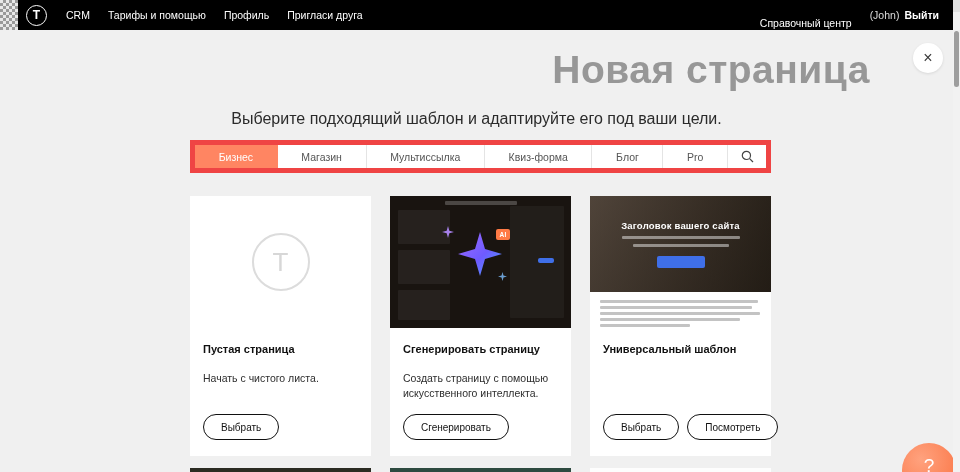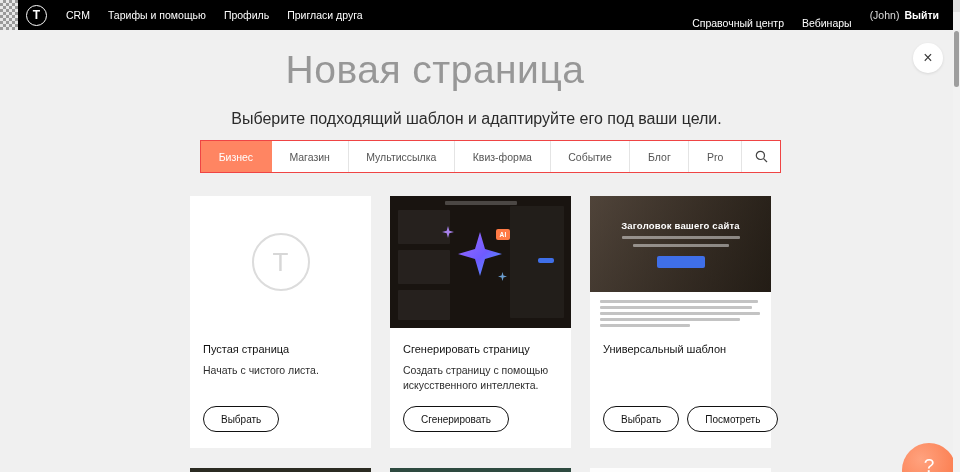--- a/index.html
+++ b/index.html
@@ -28,40 +28,40 @@
   
   .scrollbar{position:absolute;top:0;right:0;width:7px;height:472px;background:#f2f2f2;z-index:9}
   .scrollbar .btn-up{position:absolute;top:0;left:0;width:7px;height:12px;background:#e1e1e1}
   .scrollbar .thumb{position:absolute;top:31px;left:1px;width:5px;height:56px;background:#9e9e9e;border-radius:3px}
 
   
   .close-btn{position:absolute;top:43px;right:17px;width:30px;height:30px;border:none;
     border-radius:50%;background:#fff;box-shadow:0 1px 3px rgba(0,0,0,.10);
     display:flex;align-items:center;justify-content:center;font-size:16px;color:#3a3a3a;
     cursor:pointer;z-index:6;font-family:"Liberation Sans",sans-serif}
-  .page-title{position:absolute;top:48px;left:0;width:870px;text-align:center;
-    font-size:39px;font-weight:400;color:#979797;letter-spacing:.5px}
+  .page-title{position:absolute;top:48px;left:0;width:870px;text-align:right;
+    font-size:39px;font-weight:700;color:#979797;letter-spacing:.5px}
   .page-subtitle{position:absolute;top:110px;left:0;width:953px;text-align:center;
     font-size:16px;color:#2b2b2b}
 
   
-  .tabs{position:absolute;top:140px;left:200px;width:581px;height:33px;background:#fff;
-    display:flex;border:1px solid #ef4444}
+  .tabs{position:absolute;top:140px;left:190px;width:581px;height:33px;background:#fff;
+    display:flex;border:5px solid #ef4444}
   .tab{flex:1 1 auto;display:flex;align-items:center;justify-content:center;
     font-size:10.5px;color:#555;border-right:1px solid #e4e4e4;cursor:pointer;white-space:nowrap}
   .tab:last-child{border-right:none}
   .tab.active{background:#ff8562;color:#fff;border-right-color:#ff8562}
   .tab-search{flex:0 0 38px}
 
   
   .cards{position:absolute;top:196px;left:190px;width:581px;display:flex;gap:19px}
   .card{width:181px;background:#fff;display:flex;flex-direction:column}
   .card-preview{height:132px;position:relative;overflow:hidden;flex:0 0 132px}
   .card-body{padding:15px 13px 16px;display:flex;flex-direction:column;flex:1 1 auto}
-  .card-title{font-size:11px;font-weight:normal;color:#111;margin-bottom:8px}
+  .card-title{font-size:11px;font-weight:bold;color:#111;margin-bottom:16px}
   .card-desc{font-size:10.5px;color:#2e2e2e;line-height:1.45;margin-bottom:13px}
   .btn-row{display:flex;gap:8px;margin-top:auto}
   .pill-btn{display:inline-flex;align-items:center;justify-content:center;height:26px;
     padding:0 17px;border:1px solid #111;border-radius:30px;background:#fff;font-size:10px;
     color:#111;cursor:pointer;font-family:"Liberation Sans",sans-serif;white-space:nowrap}
 
   
   .preview-blank{background:#fff;display:flex;align-items:center;justify-content:center}
   .blank-circle{width:58px;height:58px;border:2px solid #dcdcdc;border-radius:50%;
     display:flex;align-items:center;justify-content:center}
@@ -120,41 +120,39 @@
     <div class="logo-circle">T</div>
   </div>
   <nav class="nav">
     <div class="nav-item">CRM</div>
     <div class="nav-item">Тарифы и помощью</div>
     <div class="nav-item">Профиль</div>
     <div class="nav-item">Пригласи друга</div>
   </nav>
   <div class="nav-right">
     <div class="nav-item">Справочный центр</div>
-    <div class="nav-item">Вебинары</div>
     <span class="user-label">(John)</span>
     <span class="logout-label">Выйти</span>
   </div>
 </div>
 
 <div class="scrollbar">
   <div class="btn-up"></div>
   <div class="thumb"></div>
 </div>
 
 <button class="close-btn">×</button>
 <h1 class="page-title">Новая страница</h1>
 <p class="page-subtitle">Выберите подходящий шаблон и адаптируйте его под ваши цели.</p>
 
 <div class="tabs">
   <div class="tab active">Бизнес</div>
   <div class="tab">Магазин</div>
   <div class="tab">Мультиссылка</div>
   <div class="tab">Квиз-форма</div>
-  <div class="tab">Событие</div>
   <div class="tab">Блог</div>
   <div class="tab">Pro</div>
   <div class="tab tab-search">
     <svg width="13" height="13" viewBox="0 0 13 13">
       <circle cx="5.4" cy="5.4" r="4.1" fill="none" stroke="#444" stroke-width="1.2"></circle>
       <line x1="8.6" y1="8.6" x2="12" y2="12" stroke="#444" stroke-width="1.2"></line>
     </svg>
   </div>
 </div>
 

